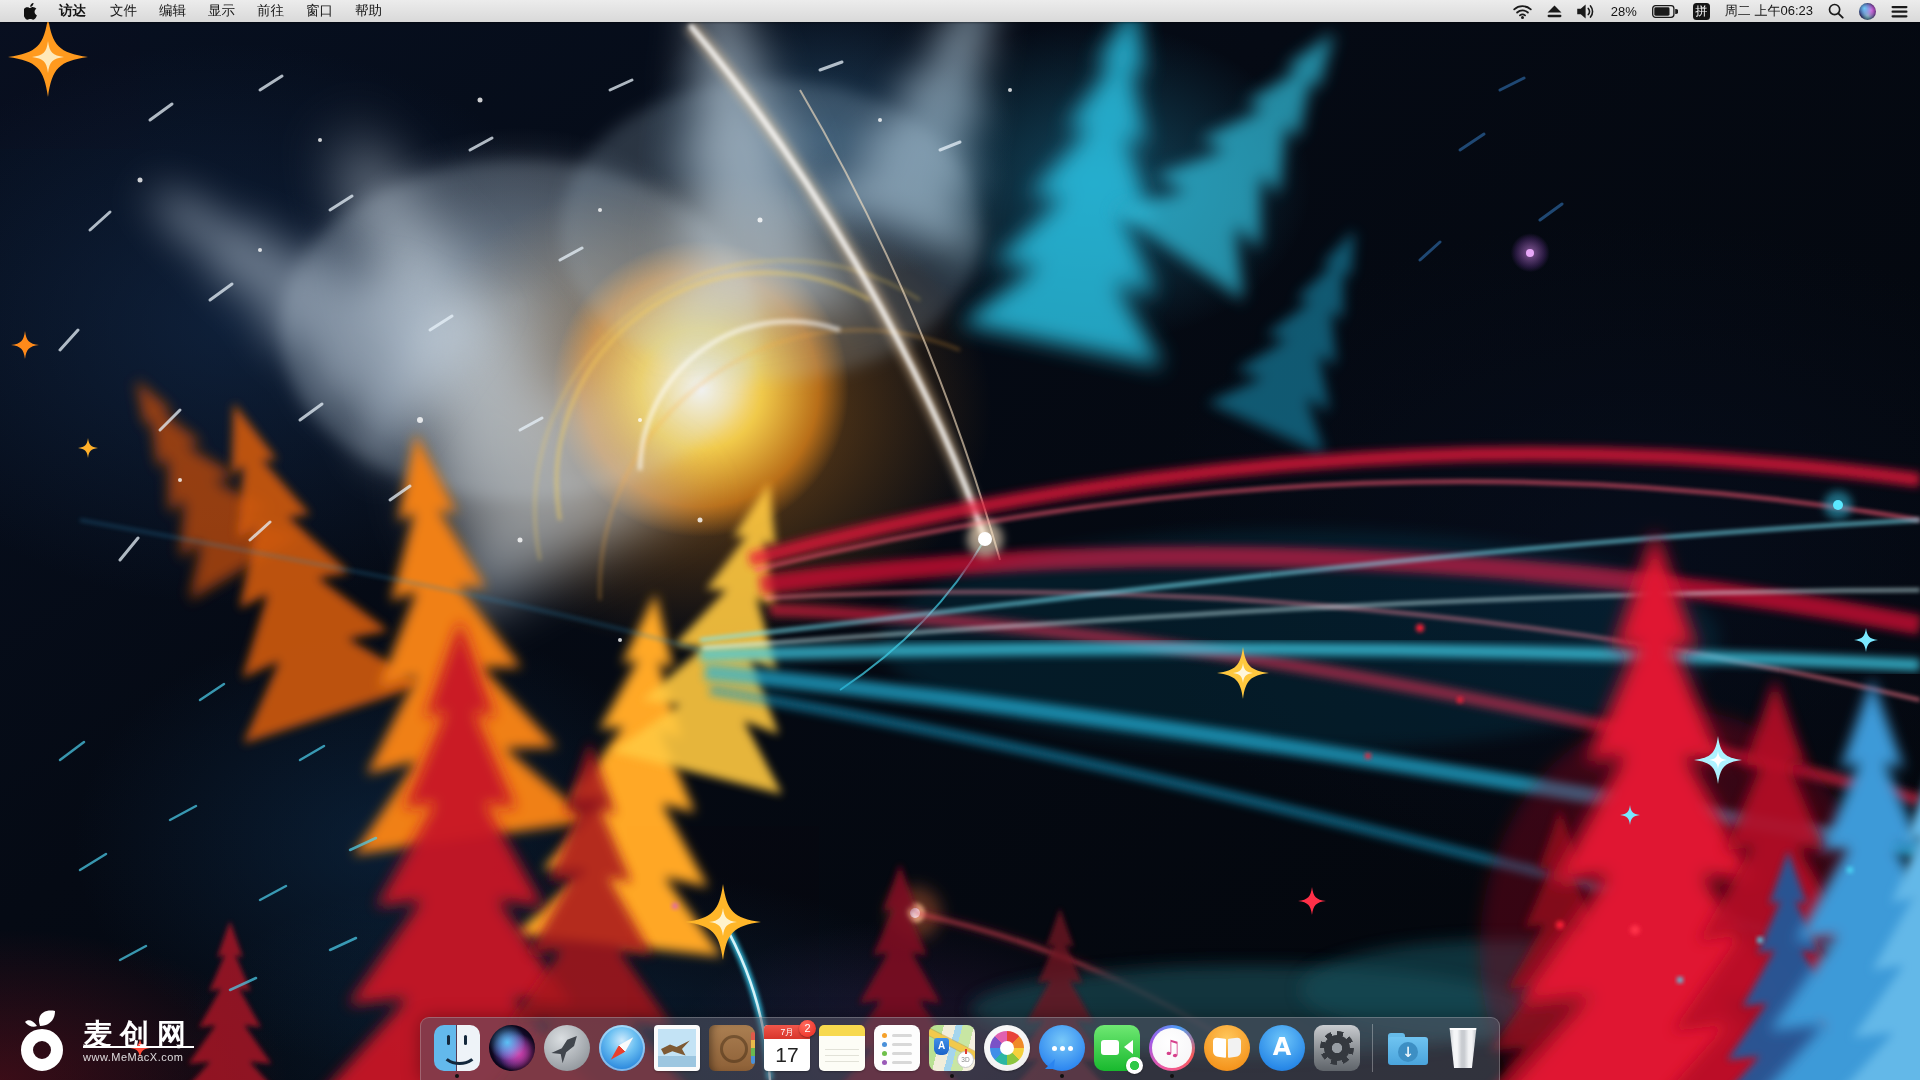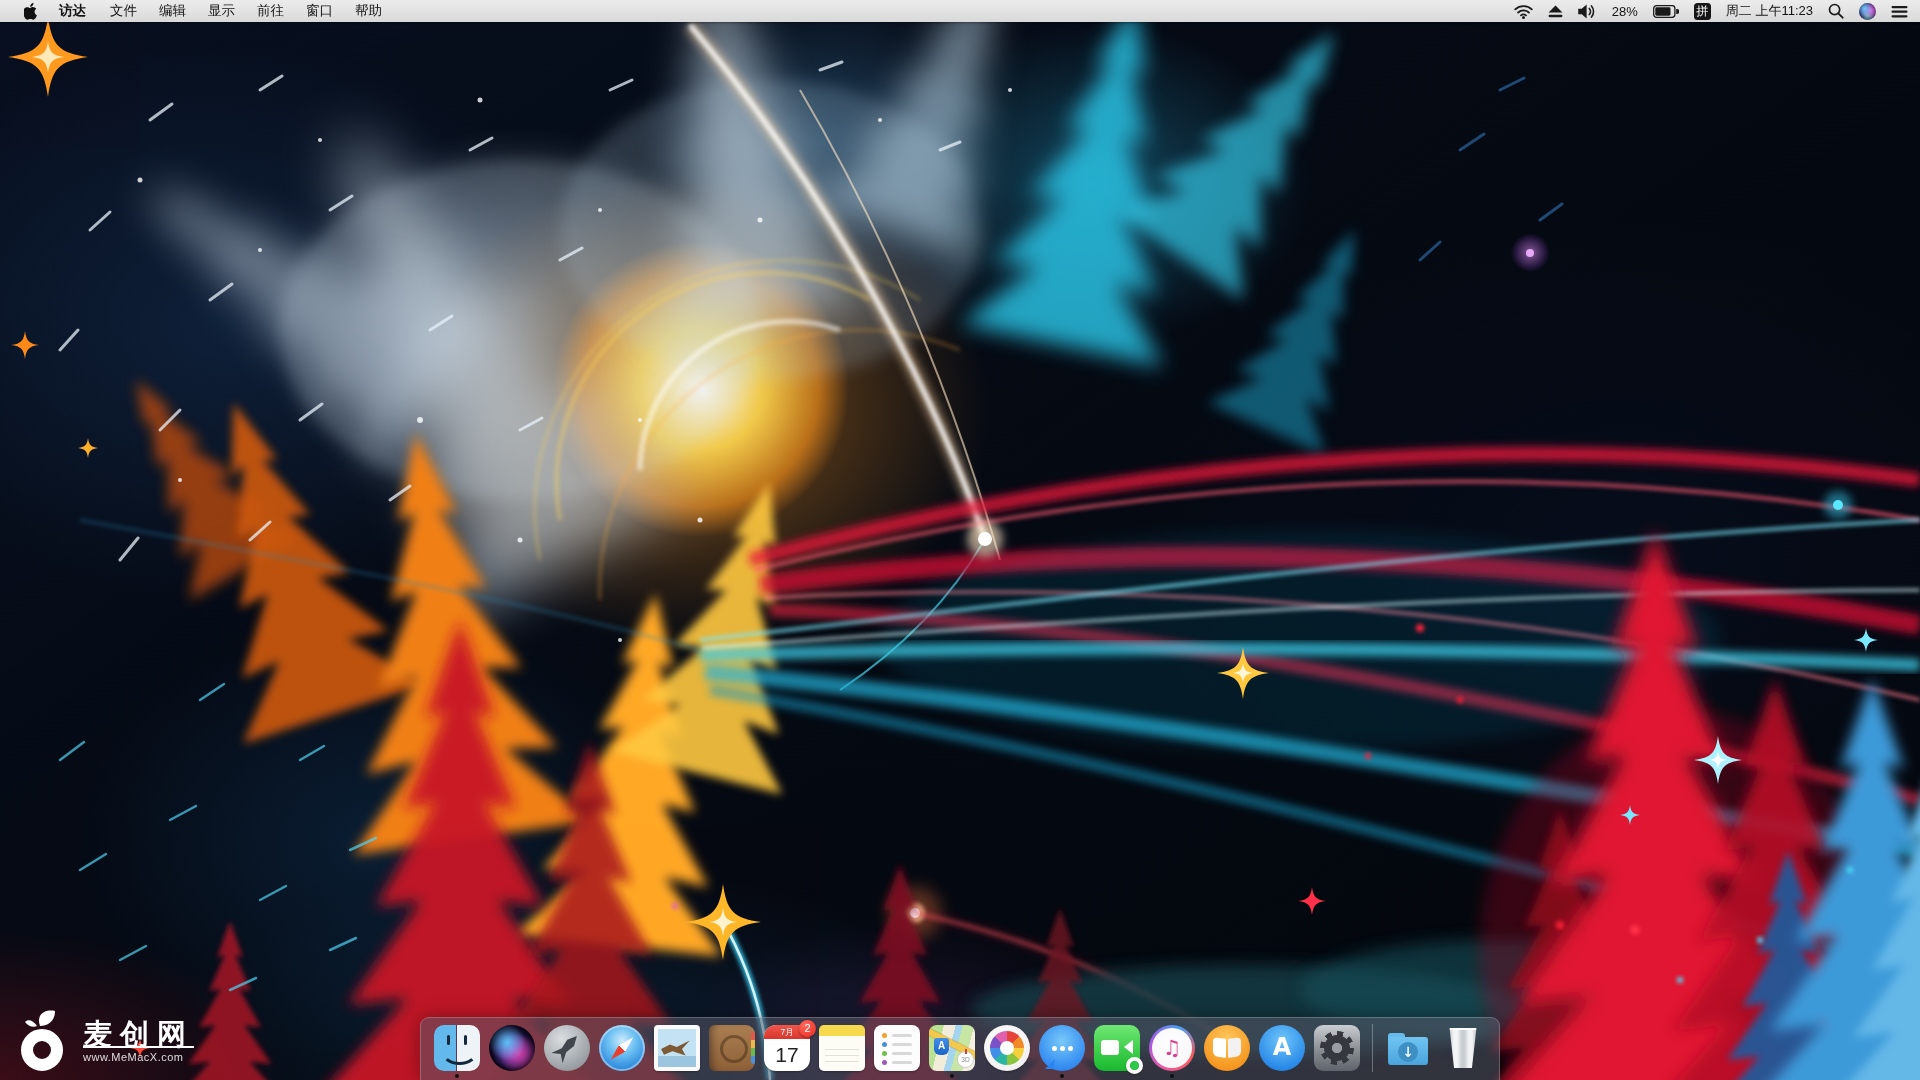--- a/index.html
+++ b/index.html
@@ -85,21 +85,21 @@
   .ic-mail { border-radius:4px; background:#fbfbfb; box-shadow:0 1px 2px rgba(0,0,0,.3); }
   .ic-mail .inner { inset:4px; background:linear-gradient(180deg,#c3e3f5 0 72%, #9cc6e0 72%); }
   .ic-mail .inner::before { content:""; position:absolute; left:3px; top:10px; width:30px; height:18px;
     background:#7e5a34; clip-path:polygon(0% 55%, 30% 30%, 52% 44%, 96% 8%, 70% 55%, 82% 92%, 38% 68%, 10% 88%); }
   .ic-contacts { border-radius:6px 9px 9px 6px; background:linear-gradient(180deg,#ab7f52,#8d6037);
     box-shadow:inset 7px 0 9px -5px rgba(0,0,0,.45); }
   .ic-contacts .inner::before { content:""; position:absolute; left:11px; top:10px; width:22px; height:22px;
     border:3px solid rgba(60,38,16,.45); border-radius:50%; }
   .ic-contacts .inner::after { content:""; position:absolute; right:0px; top:7px; width:4px; height:32px;
     border-radius:2px; background:linear-gradient(180deg,#e05a4a 0 25%,#e8b84a 25% 50%,#6ab84f 50% 75%,#4a90d9 75%); }
-  .ic-calendar { border-radius:12px; background:#fff; box-shadow:0 1px 2px rgba(0,0,0,.3); overflow:hidden; }
+  .ic-calendar { border-radius:4px; background:#fff; box-shadow:0 1px 2px rgba(0,0,0,.3); overflow:hidden; }
   .cal-month { position:absolute; top:0; left:0; right:0; height:14px; background:linear-gradient(#f0564a,#d8362c);
     color:#fff; font-size:8.5px; line-height:14px; text-align:center; }
   .cal-day { position:absolute; top:14px; bottom:0; left:0; right:0; color:#222; font-size:21px;
     line-height:31px; text-align:center; }
   .ic-notes { border-radius:5px; background:linear-gradient(180deg,#f7d94e 0 11px, #fdfdf6 11px);
     box-shadow:0 1px 2px rgba(0,0,0,.3); }
   .ic-notes .inner::before { content:""; position:absolute; left:6px; right:6px; top:19px; height:22px;
     background:repeating-linear-gradient(180deg, transparent 0 5px, #e2e2d8 5px 6px); }
   .ic-reminders { border-radius:8px; background:#fdfdfd; box-shadow:0 1px 2px rgba(0,0,0,.3); }
   .ic-reminders .inner::before { content:""; position:absolute; left:8px; top:8px; width:5px; height:5px;
@@ -414,21 +414,21 @@
       </span>
       <span class="status-text">28%</span>
       <span>
         <svg width="26" height="13" viewBox="0 0 26 13">
           <rect x="0.7" y="0.7" width="21.2" height="11.6" rx="2.8" fill="none" stroke="#1a1a1a" stroke-width="1.3"></rect>
           <rect x="2.3" y="2.3" width="15.2" height="8.4" rx="1.4" fill="#1a1a1a"></rect>
           <path d="M23.2 4 h0.6 a2.5 2.5 0 0 1 0 5 h-0.6 z" fill="#1a1a1a"></path>
         </svg>
       </span>
       <span class="ime-badge">拼</span>
-      <span class="status-text">周二 上午11:23</span>
+      <span class="status-text">周二 上午06:23</span>
       <span>
         <svg width="16" height="16" viewBox="0 0 17 17">
           <circle cx="7" cy="7" r="5.4" fill="none" stroke="#1a1a1a" stroke-width="1.8"></circle>
           <line x1="11.2" y1="11.2" x2="15.6" y2="15.6" stroke="#1a1a1a" stroke-width="2" stroke-linecap="round"></line>
         </svg>
       </span>
       <span class="siri-orb"></span>
       <span>
         <svg width="17" height="13" viewBox="0 0 17 13">
           <rect x="0.5" y="1" width="16" height="2.2" rx="1.1" fill="#1a1a1a"></rect>

